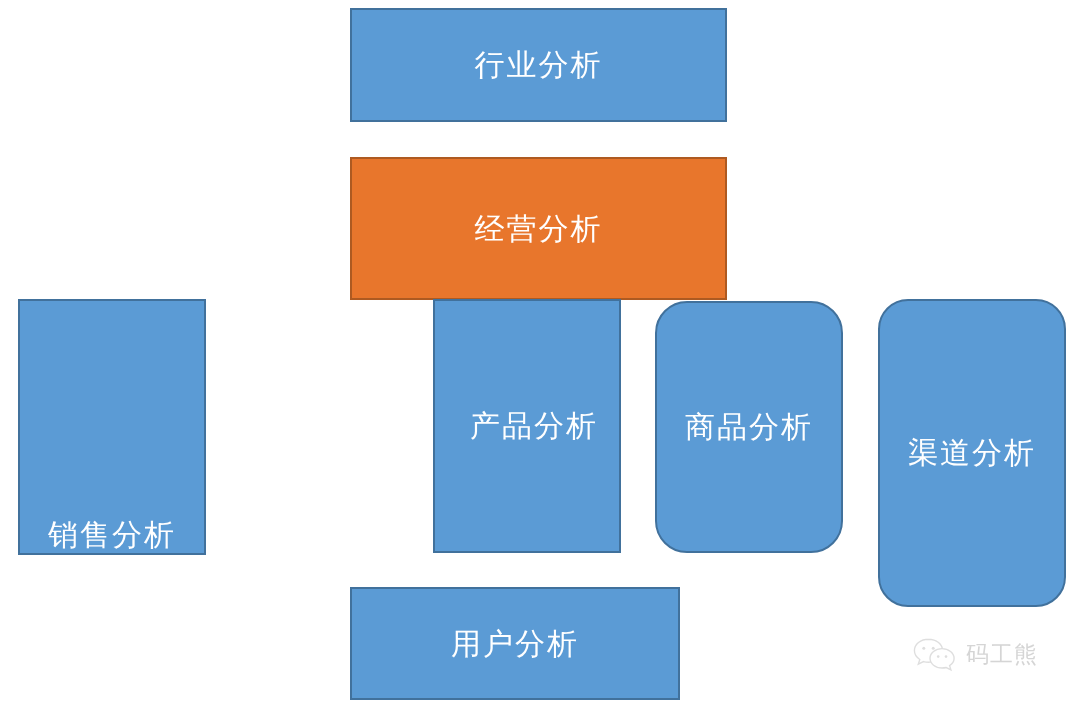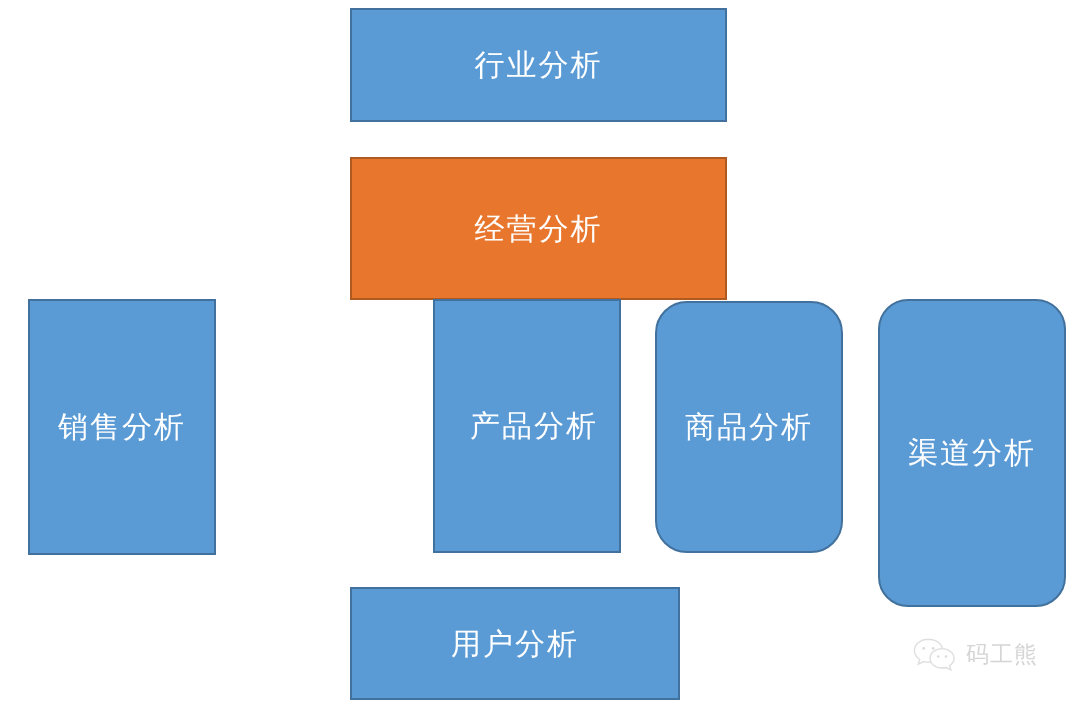--- a/index.html
+++ b/index.html
@@ -59,21 +59,21 @@
     top: 157px;
     width: 377px;
     height: 143px;
   }
   
   .col {
     top: 299px;
     height: 256px;
     width: 188px;
   }
-  #node-sales    { left: 28px;  }
+  #node-sales    { left: 18px; align-items: flex-end;  }
   #node-ops      { left: 222px; }
   #node-product  { left: 433px; padding-left: 14px; }
   #node-goods    { left: 655px; }
   #node-channel  { left: 878px; }
 
   
   #node-product  { height: 254px; }
   #node-goods    { top: 301px; height: 252px; border-radius: 32px; }
   #node-channel  { top: 299px; height: 308px; border-radius: 30px; }
 

